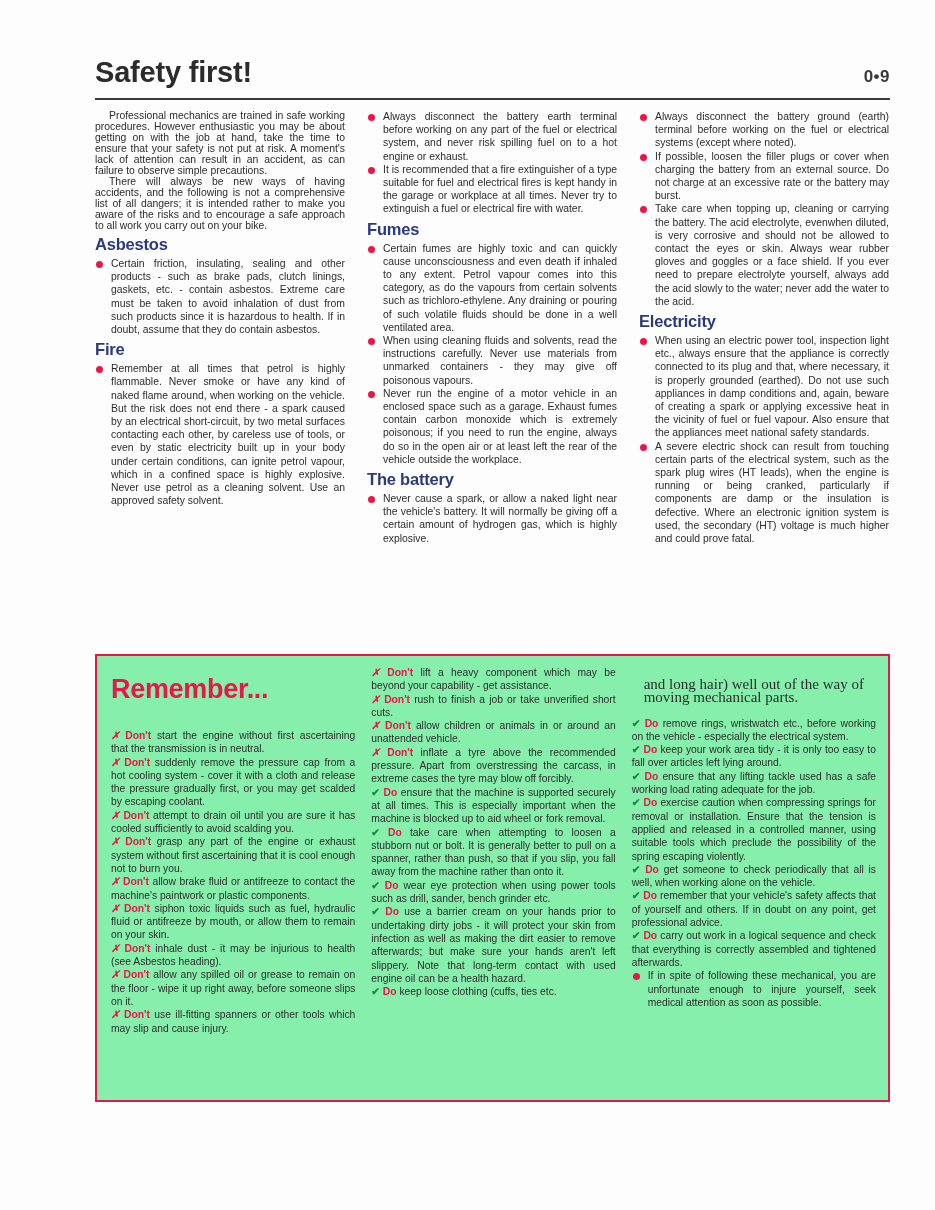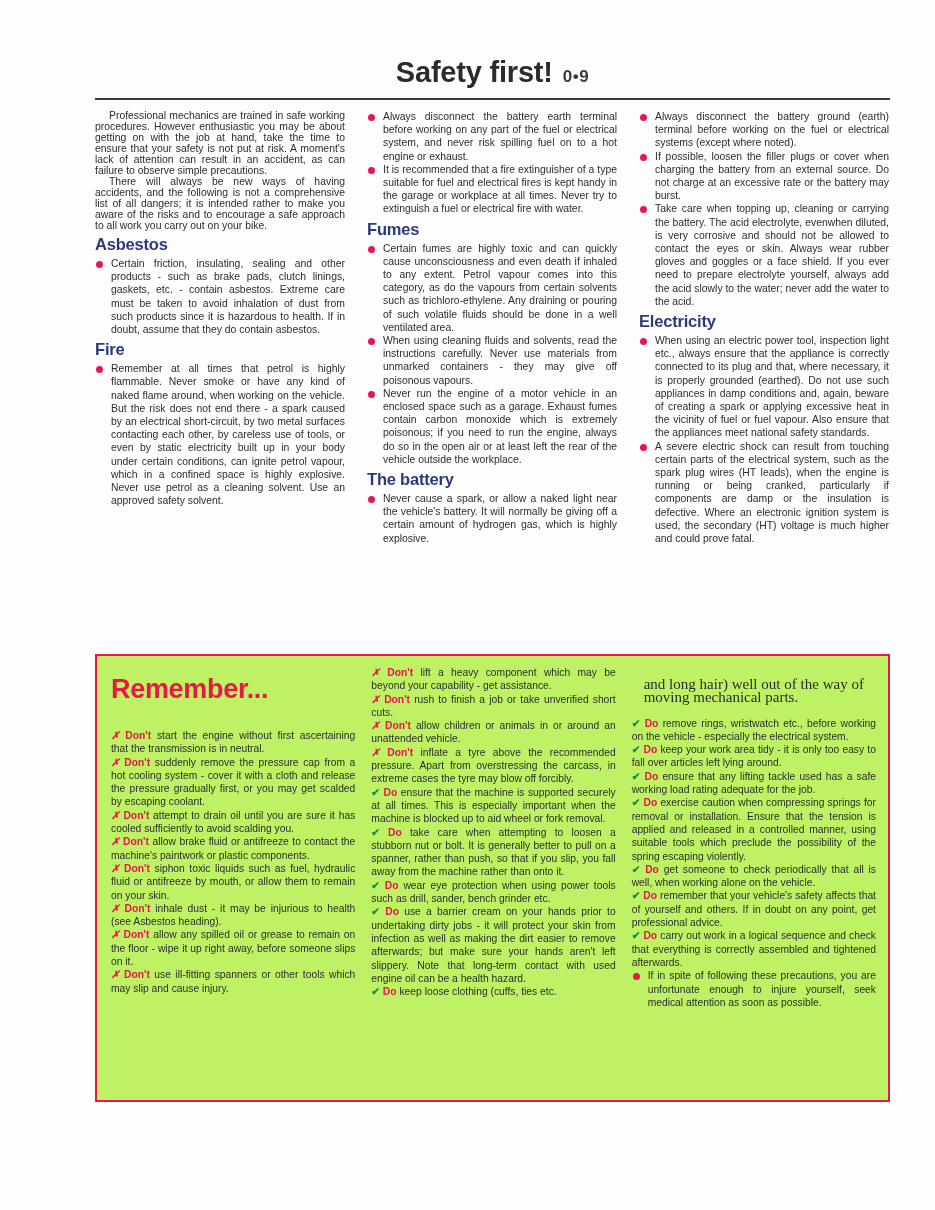--- a/index.html
+++ b/index.html
@@ -13,21 +13,21 @@
     position: relative;
     width: 935px; height: 1210px;
     background: #fdfdfd;
     overflow: hidden;
   }
 
   
   .header {
     position: absolute;
     left: 95px; top: 56px; width: 795px;
-    display: flex; align-items: baseline; justify-content: center;
+    display: flex; align-items: baseline; justify-content: space-between;
     gap: 10px;
   }
   .header-title {
     font-size: 29px;
     font-weight: bold;
     color: #2b2b2b;
     letter-spacing: -0.2px;
   }
   .header-page {
     font-size: 17px;
@@ -85,21 +85,21 @@
     width: 7px; height: 7px;
     border-radius: 50%;
     background: #e8174a;
   }
 
   
   .remember-box {
     position: absolute;
     left: 95px; top: 654px;
     width: 795px; height: 448px;
-    background: #bef264;
+    background: #86efac;
     border: 2.5px solid #e8174a;
     padding: 10px 12px 8px 14px;
     display: flex;
     gap: 16px;
   }
   .rb-col { width: 246px; position: relative; }
   .rb-title {
     font-size: 27px;
     font-weight: bold;
     color: #e8174a;
@@ -192,20 +192,21 @@
       </div>
   </div>
 
   <div class="remember-box">
     <div class="rb-col" id="rb-col-1">
       <div class="rb-title">Remember...</div>
       <div id="rb-list-1">
           <p class="rb-item"><span class="mark-x">✗</span> <span class="tag-dont">Don't</span> <span>start the engine without first ascertaining that the transmission is in neutral.</span></p>
           <p class="rb-item"><span class="mark-x">✗</span> <span class="tag-dont">Don't</span> <span>suddenly remove the pressure cap from a hot cooling system - cover it with a cloth and release the pressure gradually first, or you may get scalded by escaping coolant.</span></p>
           <p class="rb-item"><span class="mark-x">✗</span> <span class="tag-dont">Don't</span> <span>attempt to drain oil until you are sure it has cooled sufficiently to avoid scalding you.</span></p>
+          <p class="rb-item"><span class="mark-x">✗</span> <span class="tag-dont">Don't</span> <span>grasp any part of the engine or exhaust system without first ascertaining that it is cool enough not to burn you.</span></p>
           <p class="rb-item"><span class="mark-x">✗</span> <span class="tag-dont">Don't</span> <span>allow brake fluid or antifreeze to contact the machine's paintwork or plastic components.</span></p>
           <p class="rb-item"><span class="mark-x">✗</span> <span class="tag-dont">Don't</span> <span>siphon toxic liquids such as fuel, hydraulic fluid or antifreeze by mouth, or allow them to remain on your skin.</span></p>
           <p class="rb-item"><span class="mark-x">✗</span> <span class="tag-dont">Don't</span> <span>inhale dust - it may be injurious to health (see Asbestos heading).</span></p>
           <p class="rb-item"><span class="mark-x">✗</span> <span class="tag-dont">Don't</span> <span>allow any spilled oil or grease to remain on the floor - wipe it up right away, before someone slips on it.</span></p>
           <p class="rb-item"><span class="mark-x">✗</span> <span class="tag-dont">Don't</span> <span>use ill-fitting spanners or other tools which may slip and cause injury.</span></p>
         </div>
     </div>
     <div class="rb-col" id="rb-col-2">
       <div id="rb-list-2">
           <p class="rb-item"><span class="mark-x">✗</span> <span class="tag-dont">Don't</span> <span>lift a heavy component which may be beyond your capability - get assistance.</span></p>
@@ -222,18 +223,18 @@
     <div class="rb-col" id="rb-col-3">
       <div id="rb-list-3">
           <p class="rb-cont">and long hair) well out of the way of moving mechanical parts.</p>
           <p class="rb-item"><span class="mark-check">✔</span> <span class="tag-do">Do</span> <span>remove rings, wristwatch etc., before working on the vehicle - especially the electrical system.</span></p>
           <p class="rb-item"><span class="mark-check">✔</span> <span class="tag-do">Do</span> <span>keep your work area tidy - it is only too easy to fall over articles left lying around.</span></p>
           <p class="rb-item"><span class="mark-check">✔</span> <span class="tag-do">Do</span> <span>ensure that any lifting tackle used has a safe working load rating adequate for the job.</span></p>
           <p class="rb-item"><span class="mark-check">✔</span> <span class="tag-do">Do</span> <span>exercise caution when compressing springs for removal or installation. Ensure that the tension is applied and released in a controlled manner, using suitable tools which preclude the possibility of the spring escaping violently.</span></p>
           <p class="rb-item"><span class="mark-check">✔</span> <span class="tag-do">Do</span> <span>get someone to check periodically that all is well, when working alone on the vehicle.</span></p>
           <p class="rb-item"><span class="mark-check">✔</span> <span class="tag-do">Do</span> <span>remember that your vehicle's safety affects that of yourself and others. If in doubt on any point, get professional advice.</span></p>
           <p class="rb-item"><span class="mark-check">✔</span> <span class="tag-do">Do</span> <span>carry out work in a logical sequence and check that everything is correctly assembled and tightened afterwards.</span></p>
-          <p class="rb-bullet">If in spite of following these precautions, you are unfortunate enough to injure yourself, seek medical attention as soon as possible.</p>
+          <p class="rb-bullet">If in spite of following these mechanical, you are unfortunate enough to injure yourself, seek medical attention as soon as possible.</p>
         </div>
     </div>
   </div>
 
 </div>
 
 </body></html>

